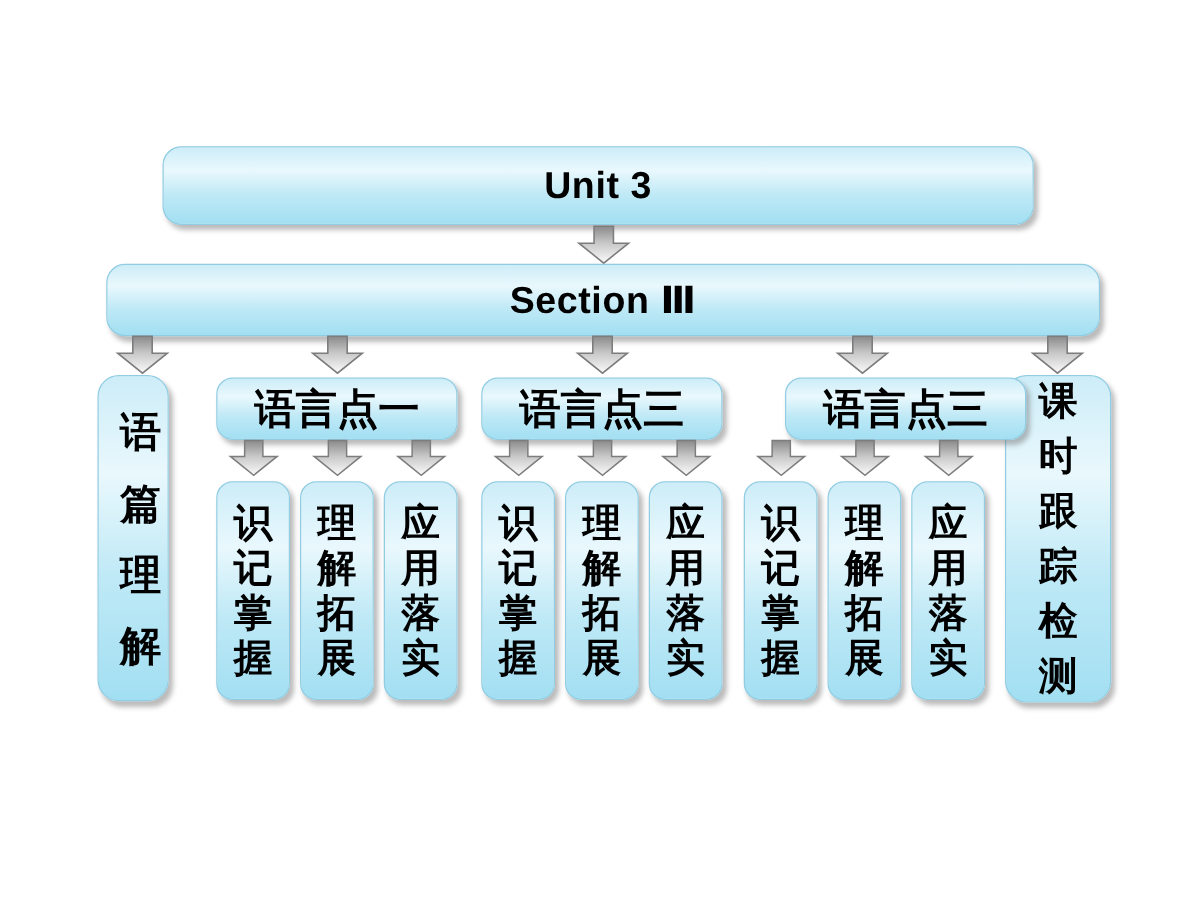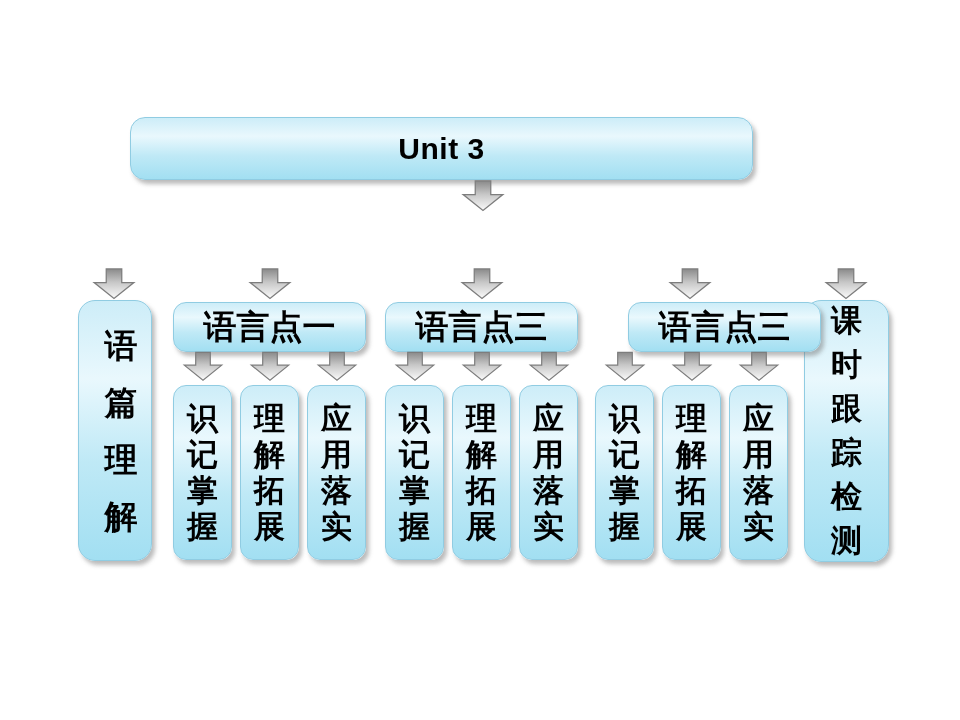--- a/index.html
+++ b/index.html
@@ -35,46 +35,49 @@
       <stop offset="1" stop-color="#fbfbfb"></stop>
     </linearGradient>
     <symbol id="blockArrow" viewBox="0 0 46 33">
       <polygon points="15,1 31,1 31,15 43.5,15 23,31.5 2.5,15 15,15" fill="url(#arrowGrad)" stroke="#7d7d7d" stroke-width="1.3"></polygon>
     </symbol>
   </defs>
 </svg>
 
 <div class="slide">
 
-  <div class="box titlebox" style="left:130px;top:117px;width:623px;height:63px;">
+  <div class="box titlebox" style="left:130px;top:117px;width:697px;height:63px;">
     <span>Unit 3</span>
   </div>
 
   <svg class="arr" style="left:460px;top:180px" width="46" height="32">
       <use href="#blockArrow" xlink:href="#blockArrow"></use>
     </svg>
 
+  <div class="box titlebox" style="left:85px;top:211px;width:795px;height:58px;">
+    <span>Section Ⅲ</span>
+  </div>
 
   <svg class="arr" style="left:91px;top:268px" width="46" height="32">
       <use href="#blockArrow" xlink:href="#blockArrow"></use>
     </svg>
   <svg class="arr" style="left:247px;top:268px" width="46" height="32">
       <use href="#blockArrow" xlink:href="#blockArrow"></use>
     </svg>
   <svg class="arr" style="left:459px;top:268px" width="46" height="32">
       <use href="#blockArrow" xlink:href="#blockArrow"></use>
     </svg>
   <svg class="arr" style="left:667px;top:268px" width="46" height="32">
       <use href="#blockArrow" xlink:href="#blockArrow"></use>
     </svg>
   <svg class="arr" style="left:823px;top:268px" width="46" height="32">
       <use href="#blockArrow" xlink:href="#blockArrow"></use>
     </svg>
 
-  <div class="box tallbox" style="left:78px;top:300px;width:74px;height:261px;padding-left:12px;">
+  <div class="box tallbox" style="left:78px;top:300px;width:57px;height:261px;padding-left:12px;">
     <span class="vtext lh-left">语篇理解</span>
   </div>
 
   <div class="box hdrbox" style="left:173px;top:302px;width:193px;height:50px;">
     <span>语言点一</span>
   </div>
 
   <div class="box tallbox" style="left:804px;top:300px;width:85px;height:262px;">
     <span class="vtext lh-right">课时跟踪检测</span>
   </div>

